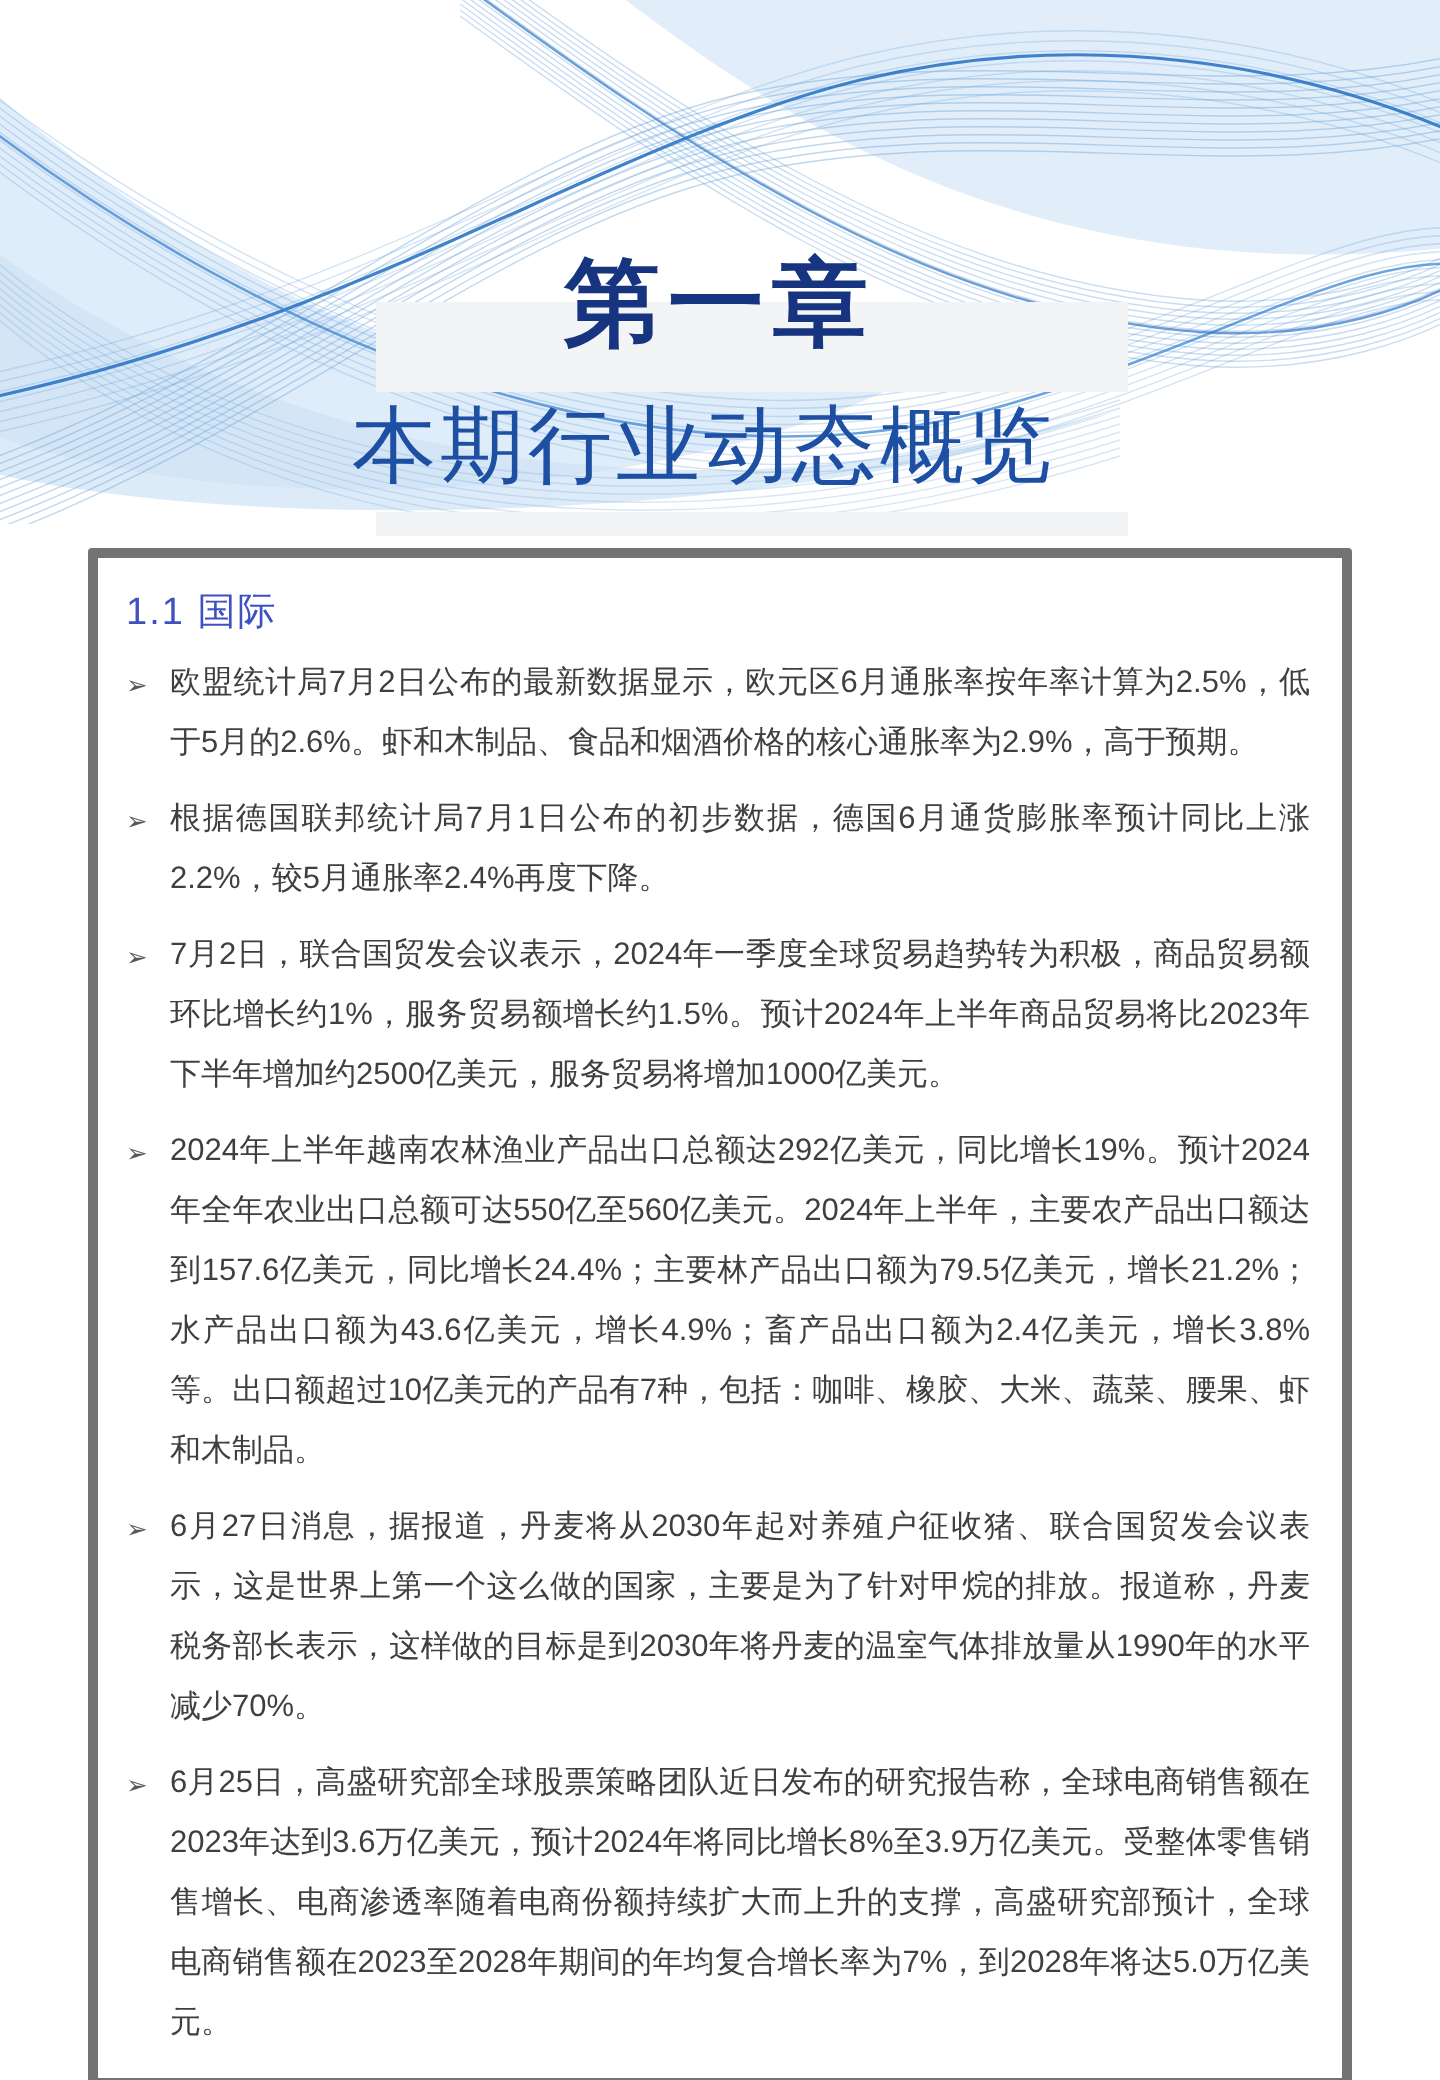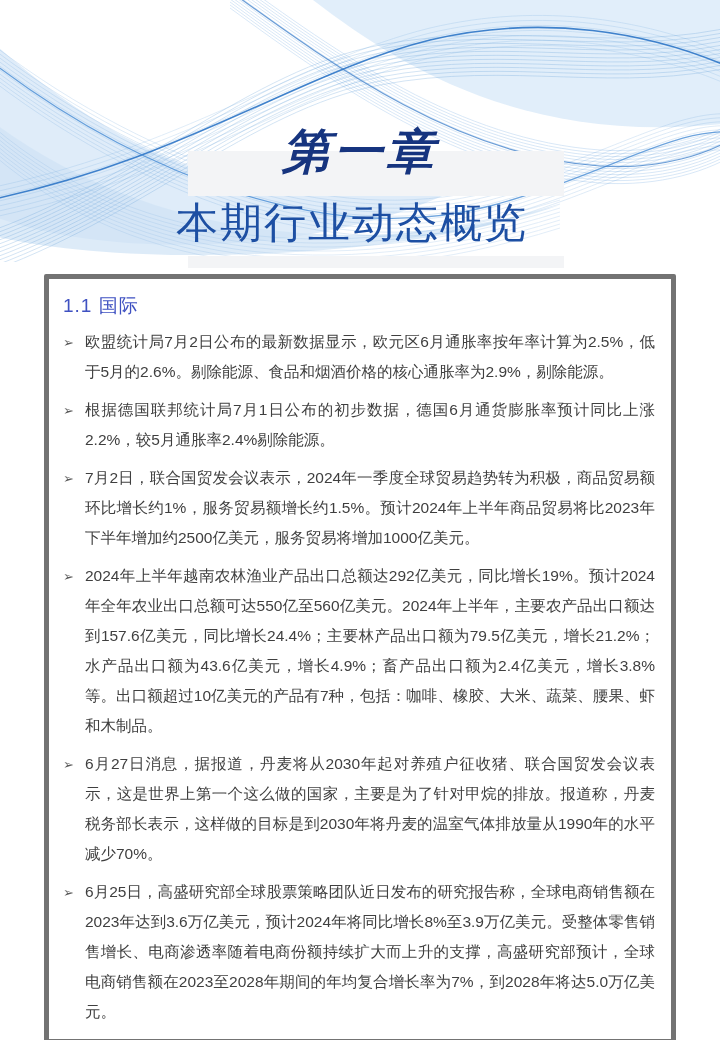--- a/index.html
+++ b/index.html
@@ -22,21 +22,20 @@
   .band{
     position:absolute;background:#f3f4f6;z-index:1;
   }
   .band-a{left:188px;top:151px;width:376px;height:45px;}
   .band-b{left:188px;top:256px;width:376px;height:12px;}
   .chapter-label{
     position:absolute;left:0;top:120px;width:720px;
     margin:0;text-align:center;z-index:2;
     font-size:48px;font-weight:700;letter-spacing:4px;
     color:#16347f;
-    font-style:italic;
   }
   .chapter-title{
     position:absolute;left:0;top:195px;width:704px;
     margin:0;text-align:center;z-index:2;
     font-size:42px;font-weight:400;letter-spacing:2px;
     color:#1d4fa3;
   }
   
   .content-box{
     box-sizing:border-box;
@@ -176,25 +175,25 @@
     <h2 class="chapter-title">本期行业动态概览</h2>
   </header>
 
   <main>
     <section class="content-box">
       <h3 class="section-heading">1.1  国际</h3>
 
       <ul class="bullet-list">
         <li>
           <span class="mk">➢</span>
-          <span>欧盟统计局7月2日公布的最新数据显示，欧元区6月通胀率按年率计算为2.5%，低于5月的2.6%。剔除能源、食品和烟酒价格的核心通胀率为2.9%，剔除能源。</span>
-        </li>
-        <li>
-          <span class="mk">➢</span>
-          <span>根据德国联邦统计局7月1日公布的初步数据，德国6月通货膨胀率预计同比上涨2.2%，较5月通胀率2.4%剔除能源。</span>
+          <span>欧盟统计局7月2日公布的最新数据显示，欧元区6月通胀率按年率计算为2.5%，低于5月的2.6%。虾和木制品、食品和烟酒价格的核心通胀率为2.9%，高于预期。</span>
+        </li>
+        <li>
+          <span class="mk">➢</span>
+          <span>根据德国联邦统计局7月1日公布的初步数据，德国6月通货膨胀率预计同比上涨2.2%，较5月通胀率2.4%再度下降。</span>
         </li>
         <li>
           <span class="mk">➢</span>
           <span>7月2日，联合国贸发会议表示，2024年一季度全球贸易趋势转为积极，商品贸易额环比增长约1%，服务贸易额增长约1.5%。预计2024年上半年商品贸易将比2023年下半年增加约2500亿美元，服务贸易将增加1000亿美元。</span>
         </li>
         <li>
           <span class="mk">➢</span>
           <span>2024年上半年越南农林渔业产品出口总额达292亿美元，同比增长19%。预计2024年全年农业出口总额可达550亿至560亿美元。2024年上半年，主要农产品出口额达到157.6亿美元，同比增长24.4%；主要林产品出口额为79.5亿美元，增长21.2%；水产品出口额为43.6亿美元，增长4.9%；畜产品出口额为2.4亿美元，增长3.8%等。出口额超过10亿美元的产品有7种，包括：咖啡、橡胶、大米、蔬菜、腰果、虾和木制品。</span>
         </li>
         <li>

